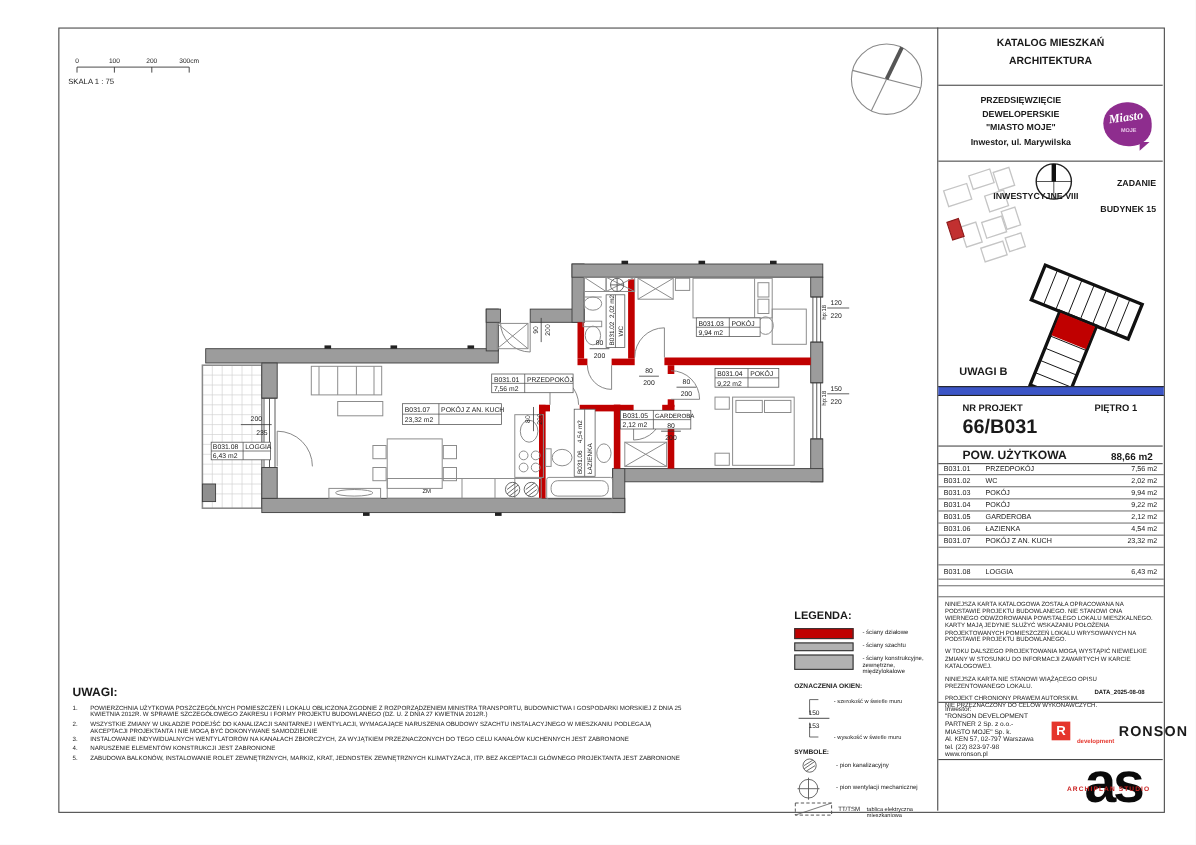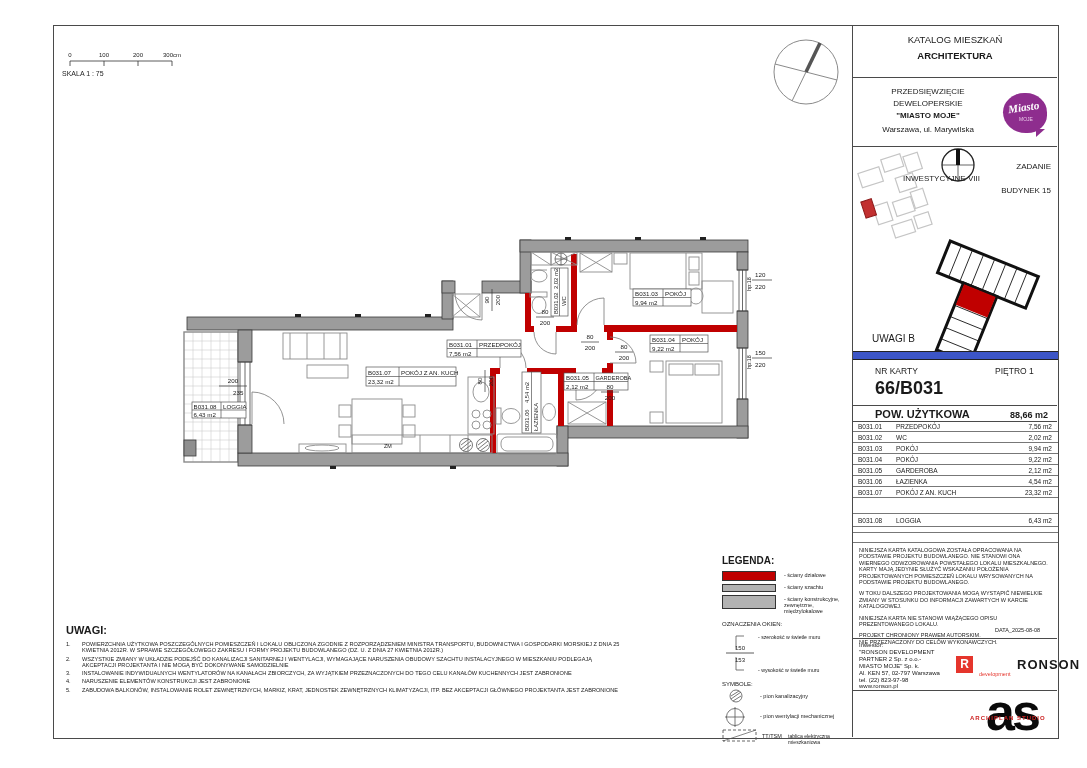--- a/index.html
+++ b/index.html
@@ -1,19 +1,19 @@
 <!DOCTYPE html>
 <html><head>
 <meta charset="utf-8">
 <style>
   html,body{margin:0;padding:0;background:#f6f6f6;}
   body{width:1087px;height:768px;position:relative;font-family:"Liberation Sans",sans-serif;color:#1a1a1a;}
   .sheet{position:absolute;left:0;top:0;width:1087px;height:768px;background:#fff;overflow:hidden;}
   .abs{position:absolute;}
-  .t{position:absolute;white-space:nowrap;}
+  .t{position:absolute;white-space:nowrap;font-weight:bold;}
   .frame{position:absolute;border:1px solid #4a4a4a;}
   .vline{position:absolute;border-left:1px solid #4a4a4a;}
   .hline{position:absolute;border-top:1px solid #6a6a6a;}
   .trow{position:absolute;left:853px;width:205px;display:flex;align-items:center;font-size:6.5px;border-bottom:1px solid #777;box-sizing:border-box;}
   .trow .id{width:38px;padding-left:5px;}
   .trow .nm{flex:1;}
   .trow .ar{width:46px;text-align:right;padding-right:6px;}
   .legal{font-size:5.5px;line-height:6.4px;color:#222;}
   .legal p{margin:0 0 5px 0;}
   .inv{font-size:6px;line-height:6.9px;}
@@ -439,21 +439,21 @@
 
   <div class="hline" style="left:853px;top:77px;width:204px;border-color:#4a4a4a;"></div>
   <div class="hline" style="left:853px;top:146px;width:204px;border-color:#4a4a4a;"></div>
 
   <div class="t" style="left:853px;top:34px;width:204px;text-align:center;font-size:9.5px;">KATALOG MIESZKAŃ</div>
   <div class="t" style="left:853px;top:50px;width:204px;text-align:center;font-size:9.5px;font-weight:bold;">ARCHITEKTURA</div>
 
   <div class="t" style="left:853px;top:87px;width:150px;text-align:center;font-size:8px;">PRZEDSIĘWZIĘCIE</div>
   <div class="t" style="left:853px;top:99px;width:150px;text-align:center;font-size:8px;">DEWELOPERSKIE</div>
   <div class="t" style="left:853px;top:111px;width:150px;text-align:center;font-size:8px;font-weight:bold;">"MIASTO MOJE"</div>
-  <div class="t" style="left:853px;top:125px;width:150px;text-align:center;font-size:8px;">Warszawa, ul. Marywilska</div>
+  <div class="t" style="left:853px;top:125px;width:150px;text-align:center;font-size:8px;">Inwestor, ul. Marywilska</div>
 
   <div class="abs" style="left:1003px;top:93px;width:44px;height:40px;background:#8e2d8e;border-radius:50% 50% 46% 54%;">
     <div class="t" style="left:5px;top:8px;color:#fff;font-size:11px;font-style:italic;font-weight:bold;font-family:'Liberation Serif',serif;transform:rotate(-8deg);">Miasto</div>
     <div class="t" style="left:16px;top:23px;color:#e8c7e8;font-size:5px;">MOJE</div>
     <div class="abs" style="left:33px;top:36px;width:0;height:0;border-left:9px solid #8e2d8e;border-bottom:8px solid transparent;"></div>
   </div>
 
   <svg style="position:absolute;left:855px;top:148px;" width="95" height="112" viewBox="0 0 95 112">
     <g transform="rotate(-18 45 55)" stroke="#c5c5c5" stroke-width="1.2" fill="none">
       <rect x="14" y="14" width="22" height="15"></rect>
@@ -496,21 +496,21 @@
           <line x1="958" y1="337" x2="994" y2="337"></line>
         <line x1="958" y1="349" x2="994" y2="349"></line>
       </g>
       <rect x="959" y="290" width="34" height="22" fill="#c00000"></rect>
     </g>
   </svg>
   <div class="t" style="left:872px;top:333px;font-size:10px;">UWAGI  B</div>
 
   <div class="abs" style="left:853px;top:351px;width:205px;height:9px;background:#3c55c6;border-top:1px solid #222;border-bottom:1px solid #222;box-sizing:border-box;"></div>
 
-  <div class="t" style="left:875px;top:366px;font-size:8.5px;">NR KARTY</div>
+  <div class="t" style="left:875px;top:366px;font-size:8.5px;">NR PROJEKT</div>
   <div class="t" style="left:995px;top:366px;font-size:8.5px;">PIĘTRO 1</div>
   <div class="t" style="left:875px;top:378px;font-size:18px;font-weight:bold;">66/B031</div>
   <div class="hline" style="left:853px;top:405px;width:204px;border-color:#4a4a4a;"></div>
 
   <div class="t" style="left:875px;top:408px;font-size:11px;font-weight:bold;">POW. UŻYTKOWA</div>
   <div class="t" style="left:960px;top:410px;width:88px;text-align:right;font-size:9px;font-weight:bold;">88,66 m2</div>
   <div class="hline" style="left:853px;top:421px;width:204px;border-color:#4a4a4a;"></div>
 
   <div class="trow" style="top:421px;height:11px;">
     <span class="id">B031.01</span>

